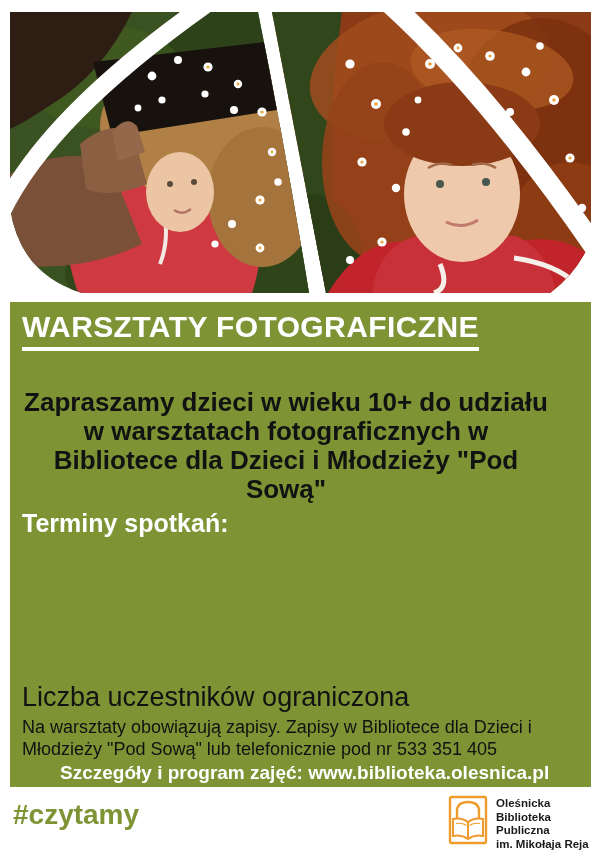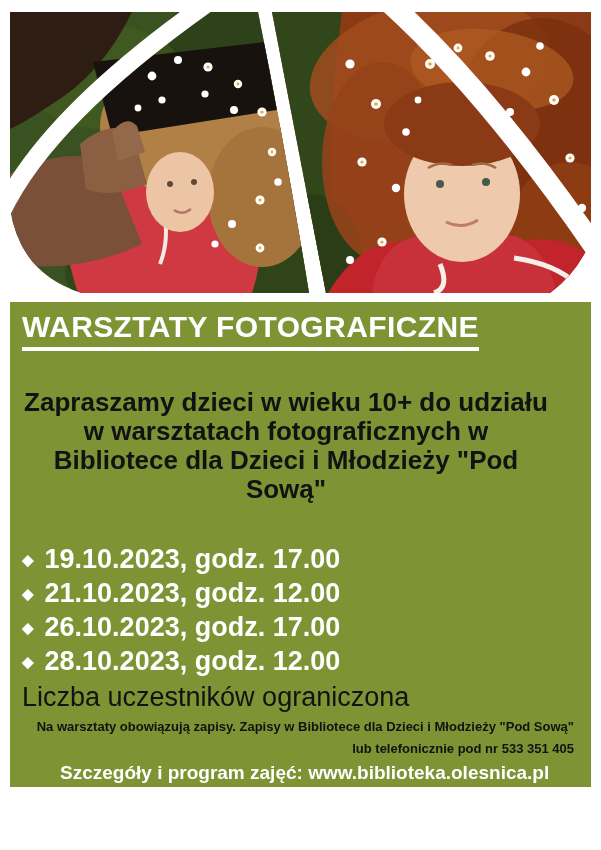--- a/index.html
+++ b/index.html
@@ -13,21 +13,21 @@
 
   .title{top:6px;width:557px;color:#ffffff;font-weight:bold;font-size:30px;line-height:37px;letter-spacing:.4px;}
   .title .tl{display:inline-block;border-bottom:4px solid #ffffff;padding-bottom:2px;margin-bottom:3px;}
 
   .intro{top:86px;width:528px;color:#121212;font-weight:bold;font-size:26px;line-height:29px;text-align:center;}
   .sched-head{top:206px;color:#ffffff;font-weight:bold;font-size:25px;line-height:30px;}
   .sched{top:240px;list-style:none;padding:0;width:557px;}
   .sched li{color:#ffffff;font-weight:bold;font-size:27px;line-height:34px;height:34px;}
   .dia{display:inline-block;font-size:15px;vertical-align:3px;margin-right:11px;}
   .limit{top:379px;color:#121212;font-weight:normal;font-size:27px;line-height:32px;white-space:nowrap;}
-  .signup{top:414px;width:552px;color:#121212;font-weight:bold;font-size:13px;line-height:22px;text-align:right;}
+  .signup{top:414px;width:552px;color:#121212;font-weight:normal;font-size:18px;line-height:22px;}
   .details{top:459px;color:#ffffff;font-weight:bold;font-size:19px;line-height:24px;white-space:nowrap;margin-left:38px;}
 
   .footer{position:absolute;left:0;top:787px;width:601px;height:63px;background:#ffffff;}
   .hashtag{position:absolute;left:13px;top:12px;color:#7e9334;font-weight:bold;font-size:28px;}
   .logo{position:absolute;left:448px;top:8px;display:flex;align-items:flex-start;}
   .logo-icon{display:block;margin-right:8px;}
   .logo-text{color:#1a1a1a;font-weight:bold;font-size:11.5px;line-height:13.5px;padding-top:2px;white-space:nowrap;}
 </style>
 </head>
 <body>
@@ -158,35 +158,41 @@
     </svg>
   </div>
 
   <section class="panel">
     <h1 class="title">
       <span class="tl">WARSZTATY FOTOGRAFICZNE</span><br>
     </h1>
 
     <p class="intro">Zapraszamy dzieci w wieku 10+ do udziału w warsztatach fotograficznych w Bibliotece dla Dzieci i Młodzieży "Pod Sową"</p>
 
+    <h2 class="sched-head">Terminy spotkań:</h2>
 
-    <ul class="sched">
-      <li>
-        <span class="dia">◆</span><span>19.10.2023, godz. 17.00</span>
-      </li>
-      <li>
-        <span class="dia">◆</span><span>21.10.2023, godz. 12.00</span>
-      </li>
-      <li>
-        <span class="dia">◆</span><span>26.10.2023, godz. 17.00</span>
-      </li>
-      <li>
-        <span class="dia">◆</span><span>28.10.2023, godz. 12.00</span>
-      </li>
-    </ul>
 
     <p class="limit">Liczba uczestników ograniczona</p>
     <p class="signup">Na warsztaty obowiązują zapisy. Zapisy w Bibliotece dla Dzieci i Młodzieży "Pod Sową" lub telefonicznie pod nr 533 351 405</p>
     <p class="details">Szczegóły i program zajęć: www.biblioteka.olesnica.pl</p>
   </section>
 
+  <footer class="footer">
+    <div class="hashtag">#czytamy</div>
+
+    <div class="logo">
+      <svg class="logo-icon" width="40" height="50" viewBox="0 0 40 50">
+        <rect x="2" y="2" width="36" height="46" rx="1.5" fill="none" stroke="#f09b2d" stroke-width="2.4"></rect>
+        <path d="M9 25 V16 Q9 7 20 7 Q31 7 31 16 V25" fill="none" stroke="#f09b2d" stroke-width="2.4"></path>
+        <path d="M20 27 Q13 22 5 24 V41 Q13 39 20 44 Q27 39 35 41 V24 Q27 22 20 27 Z" fill="#ffffff" stroke="#f09b2d" stroke-width="2"></path>
+        <path d="M20 27 V44" stroke="#f09b2d" stroke-width="2" fill="none"></path>
+        <path d="M8 28.5 Q14 27.5 18.5 30.5 M21.5 30.5 Q26 27.5 32 28.5" stroke="#f09b2d" stroke-width="1.2" fill="none"></path>
+      </svg>
+      <div class="logo-text">
+        <div>Oleśnicka</div>
+        <div>Biblioteka</div>
+        <div>Publiczna</div>
+        <div>im. Mikołaja Reja</div>
+      </div>
+    </div>
+  </footer>
 
 </div>
 
 </body></html>

